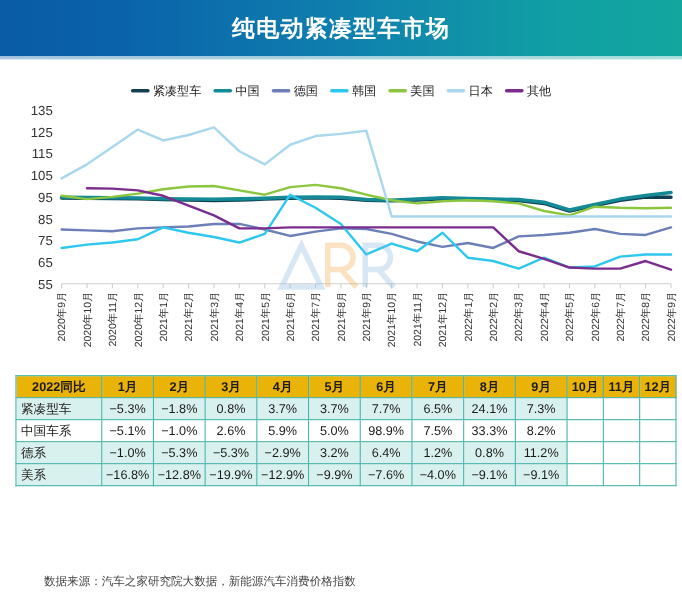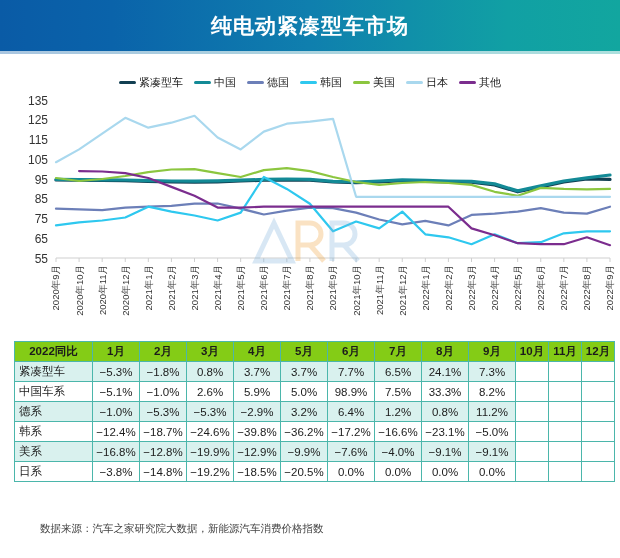--- a/index.html
+++ b/index.html
@@ -48,21 +48,21 @@
   }
 
   
   #table-wrap { position:absolute; left:14px; top:341px; width:594px; }
   table { border-collapse: collapse; width:594px; table-layout:fixed; }
   th, td {
     border:1px solid #4bb6ab;
     height:20px; font-size:11.5px; color:#1b1b1b; text-align:center;
     padding:0 2px; background:#ffffff;
   }
-  th { font-weight:bold; background:#84cc16; }
+  th { font-weight:bold; background:#eab308; }
   td.rowhdr { text-align:left; padding-left:4px; font-weight:normal; }
   tbody tr.alt td { background:#d9f1ee; }
   col.c0 { width:78px; }
   col.cm { width:47px; }
   col.cs { width:33px; }
 
   
   #footer {
     position:absolute; left:40px; top:522px;
     font-size:10.5px; color:#444;
@@ -310,62 +310,32 @@
           <td>−2.9%</td>
           <td>3.2%</td>
           <td>6.4%</td>
           <td>1.2%</td>
           <td>0.8%</td>
           <td>11.2%</td>
           <td style="background: rgb(255, 255, 255);"></td>
           <td style="background: rgb(255, 255, 255);"></td>
           <td style="background: rgb(255, 255, 255);"></td>
         </tr>
-        <tr>
-          <td class="rowhdr">韩系</td>
-          <td>−12.4%</td>
-          <td>−18.7%</td>
-          <td>−24.6%</td>
-          <td>−39.8%</td>
-          <td>−36.2%</td>
-          <td>−17.2%</td>
-          <td>−16.6%</td>
-          <td>−23.1%</td>
-          <td>−5.0%</td>
-          <td style="background: rgb(255, 255, 255);"></td>
-          <td style="background: rgb(255, 255, 255);"></td>
-          <td style="background: rgb(255, 255, 255);"></td>
-        </tr>
         <tr class="alt">
           <td class="rowhdr">美系</td>
           <td>−16.8%</td>
           <td>−12.8%</td>
           <td>−19.9%</td>
           <td>−12.9%</td>
           <td>−9.9%</td>
           <td>−7.6%</td>
           <td>−4.0%</td>
           <td>−9.1%</td>
           <td>−9.1%</td>
           <td style="background: rgb(255, 255, 255);"></td>
           <td style="background: rgb(255, 255, 255);"></td>
           <td style="background: rgb(255, 255, 255);"></td>
         </tr>
-        <tr>
-          <td class="rowhdr">日系</td>
-          <td>−3.8%</td>
-          <td>−14.8%</td>
-          <td>−19.2%</td>
-          <td>−18.5%</td>
-          <td>−20.5%</td>
-          <td>0.0%</td>
-          <td>0.0%</td>
-          <td>0.0%</td>
-          <td>0.0%</td>
-          <td style="background: rgb(255, 255, 255);"></td>
-          <td style="background: rgb(255, 255, 255);"></td>
-          <td style="background: rgb(255, 255, 255);"></td>
-        </tr>
       </tbody>
   </table>
 </div>
 
 <div id="footer">数据来源：汽车之家研究院大数据，新能源汽车消费价格指数</div>
 
 </body></html>

